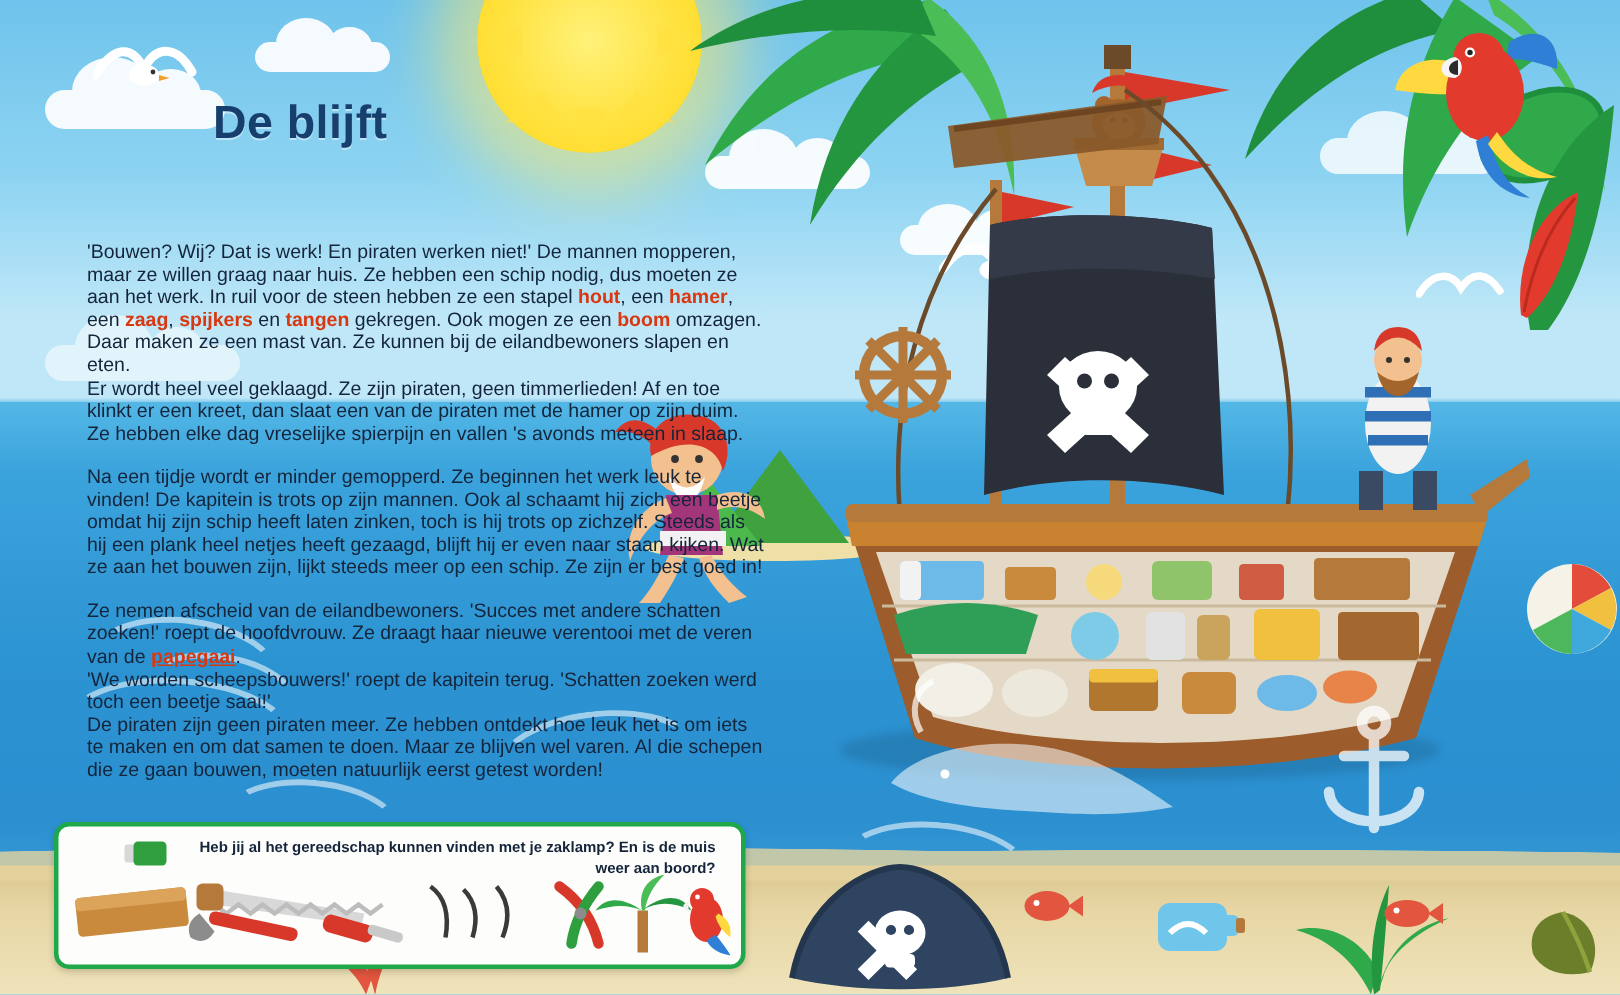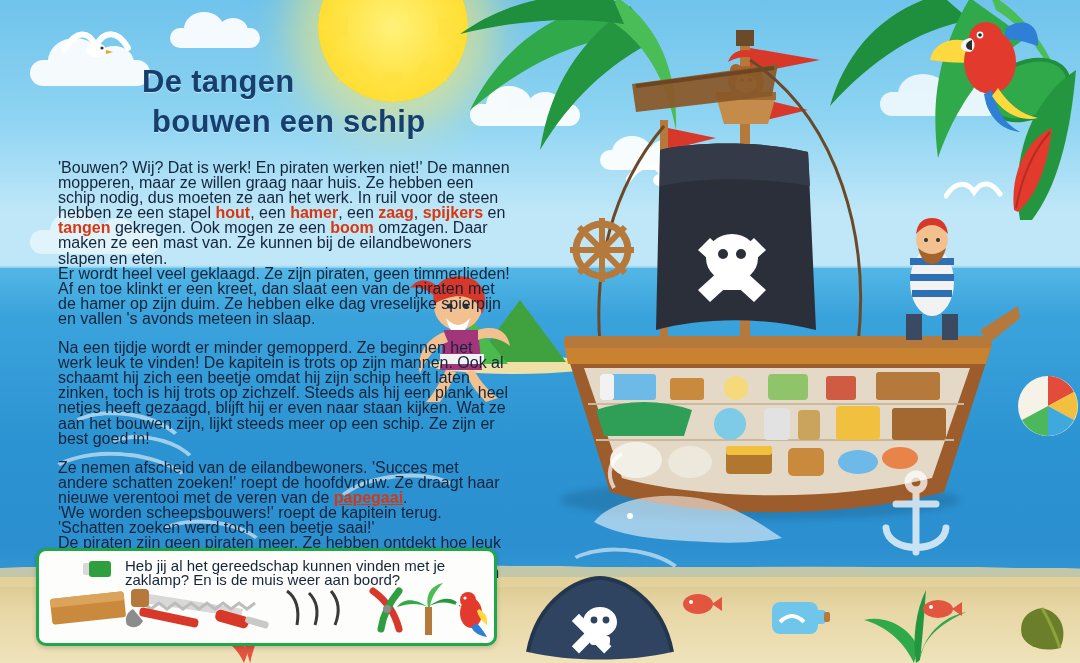--- a/index.html
+++ b/index.html
@@ -66,32 +66,32 @@
 
   
   #title{
     position:absolute;left:142px;top:62px;width:430px;
     color:#163f6e;font-weight:bold;font-size:31px;line-height:1.28;
     letter-spacing:.3px;text-shadow:0 1px 0 rgba(255,255,255,.45);
   }
   #title .l2{display:block;margin-left:10px;}
 
   
-  #story{position:absolute;left:58px;top:160px;width:452px;color:#14243a;font-size:16px;line-height:15.1px;}
+  #story{position:absolute;left:58px;top:160px;width:452px;color:#14243a;font-size:13px;line-height:15.1px;}
   #story p{margin:0 0 14px 0;}
   #story .hl{color:#d8370f;font-weight:bold;}
   #story .hl-u{color:#d8370f;font-weight:bold;text-decoration:underline;text-align:center;}
 
   
   #taskbox{
     position:absolute;left:36px;top:548px;width:455px;height:92px;
     background:#fdfdfb;border:3px solid #1fa84a;border-radius:10px;
     box-shadow:0 2px 5px rgba(0,0,0,.18);
   }
-  #taskbox .q{position:absolute;left:86px;top:8px;width:352px;font-size:15px;line-height:13.6px;font-weight:normal;color:#14243a;}
+  #taskbox .q{position:absolute;left:86px;top:8px;width:352px;font-size:10px;line-height:13.6px;font-weight:bold;color:#14243a;text-align:right;}
   .flashlight{position:absolute;left:44px;top:10px;width:30px;height:16px;}
   .fl-body{position:absolute;left:6px;top:0;width:22px;height:16px;background:#2f9e3f;border-radius:3px;}
   .fl-head{position:absolute;left:0;top:2px;width:8px;height:12px;background:#d8d8d8;border-radius:2px;}
   .tools{position:absolute;left:8px;top:32px;width:440px;height:56px;}
 
   
   .abs{position:absolute;}
   .ship-shadow{position:absolute;left:560px;top:480px;width:400px;height:40px;background:rgba(0,0,0,.12);border-radius:50%;filter:blur(3px);}
   svg{display:block;}
   .nolabel{pointer-events:none;}
@@ -382,22 +382,21 @@
     <path d="M36 13 l10 -7 v14z" fill="#e2553f"></path>
     <circle cx="15" cy="11" r="2" fill="#fff"></circle>
   </svg>
 
   <svg class="abs" style="left:1014px;top:604px;" width="56" height="50">
     <path d="M28 4 C48 8,54 28,46 44 C30 48,14 44,8 32 C4 16,14 6,28 4z" fill="#6b7f2a"></path>
     <path d="M28 4 C36 18,42 32,46 44" stroke="#8ea33c" stroke-width="3" fill="none"></path>
   </svg>
 
   <div id="title">
-    <span>De tangen</span>
-    <span class="l2">bouwen een schip</span>
+    <span>De blijft</span>
   </div>
 
   <div id="story">
     <p>'Bouwen? Wij? Dat is werk! En piraten werken niet!' De mannen mopperen, maar ze willen graag naar huis. Ze hebben een schip nodig, dus moeten ze aan het werk. In ruil voor de steen hebben ze een stapel <span class="hl">hout</span>, een <span class="hl">hamer</span>, een <span class="hl">zaag</span>, <span class="hl">spijkers</span> en <span class="hl">tangen</span> gekregen. Ook mogen ze een <span class="hl">boom</span> omzagen. Daar maken ze een mast van. Ze kunnen bij de eilandbewoners slapen en eten.<br>Er wordt heel veel geklaagd. Ze zijn piraten, geen timmerlieden! Af en toe klinkt er een kreet, dan slaat een van de piraten met de hamer op zijn duim. Ze hebben elke dag vreselijke spierpijn en vallen 's avonds meteen in slaap.</p>
     <p>Na een tijdje wordt er minder gemopperd. Ze beginnen het werk leuk te vinden! De kapitein is trots op zijn mannen. Ook al schaamt hij zich een beetje omdat hij zijn schip heeft laten zinken, toch is hij trots op zichzelf. Steeds als hij een plank heel netjes heeft gezaagd, blijft hij er even naar staan kijken. Wat ze aan het bouwen zijn, lijkt steeds meer op een schip. Ze zijn er best goed in!</p>
     <p>Ze nemen afscheid van de eilandbewoners. 'Succes met andere schatten zoeken!' roept de hoofdvrouw. Ze draagt haar nieuwe verentooi met de veren van de <span class="hl-u">papegaai</span>.<br>'We worden scheepsbouwers!' roept de kapitein terug. 'Schatten zoeken werd toch een beetje saai!'<br>De piraten zijn geen piraten meer. Ze hebben ontdekt hoe leuk het is om iets te maken en om dat samen te doen. Maar ze blijven wel varen. Al die schepen die ze gaan bouwen, moeten natuurlijk eerst getest worden!</p>
   </div>
 
   <div id="taskbox">
     <div class="flashlight">

